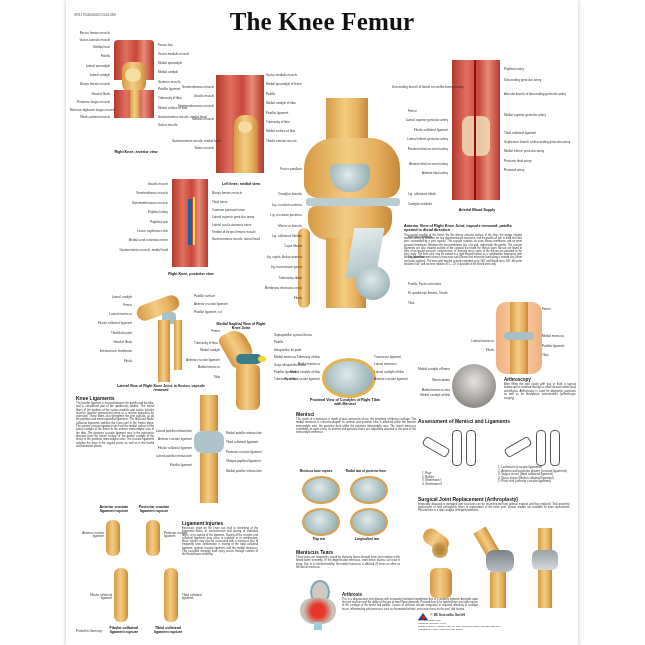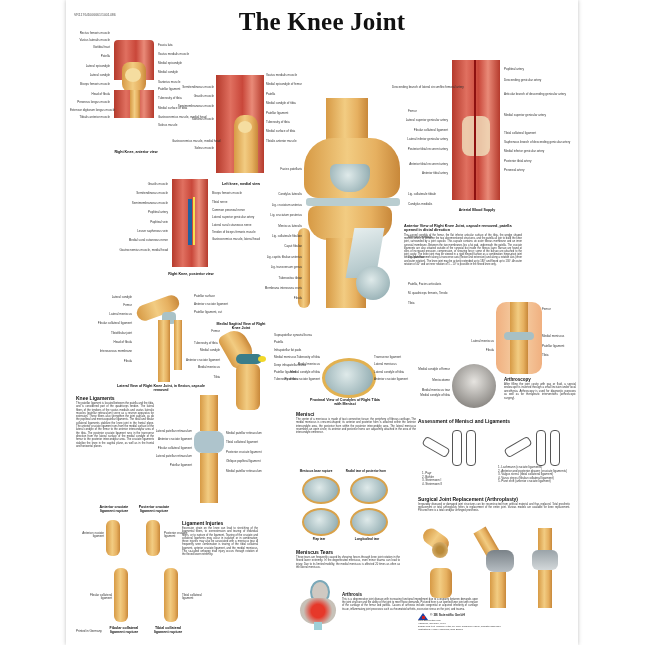--- a/index.html
+++ b/index.html
@@ -16,21 +16,21 @@
   .muscle{background:linear-gradient(90deg,#b53a2c,#e07060 30%,#c9473a 55%,#e98a78 75%,#b53a2c);}
   .bone{background:linear-gradient(90deg,#d79a45,#f2cc82 45%,#e6b060 75%,#c8883a);}
   .cart{background:radial-gradient(circle at 45% 40%,#dfeaea,#9fb7bb 70%,#7f999e);}
   .numlist{position:absolute;font-size:3px;line-height:3.6px;color:#333;white-space:nowrap;}
 </style>
 </head>
 <body>
 
 <div class="poster">
   <div class="code">VR1176/4006661/1001486</div>
-  <div class="title">The Knee Joint</div>
+  <div class="title">The Knee Femur</div>
 
   <div class="abs" style="left:48px;top:40px;width:40px;height:78px;">
     <div class="abs muscle" style="left:0;top:0;width:40px;height:40px;border-radius:4px 4px 0 0;"></div>
     <div class="abs bone" style="left:8px;top:22px;width:24px;height:30px;border-radius:8px;"></div>
     <div class="abs" style="left:11px;top:28px;width:16px;height:14px;border-radius:50%;background:#f5dda0;"></div>
     <div class="abs muscle" style="left:0;top:50px;width:40px;height:28px;"></div>
     <div class="abs bone" style="left:16px;top:50px;width:10px;height:28px;"></div>
   </div>
   <div class="lbl r" style="left:4px;top:32px;width:40px;">
     <div>Rectus femoris muscle</div>

